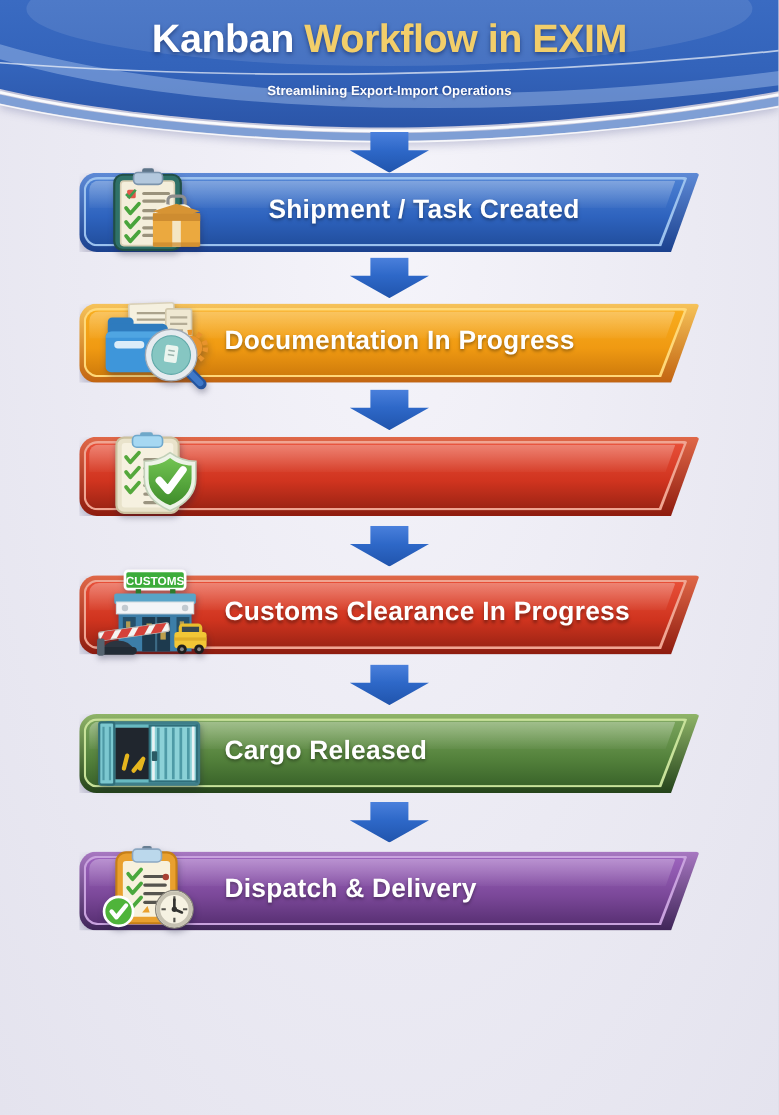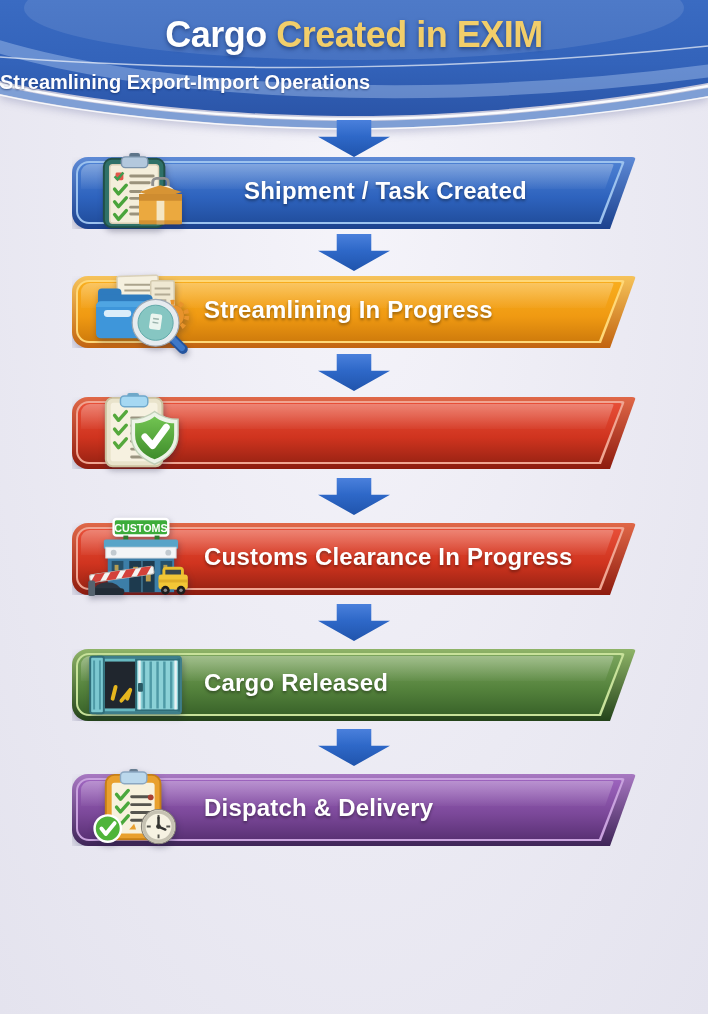--- a/index.html
+++ b/index.html
@@ -5,21 +5,21 @@
   html,body{margin:0;padding:0;background:#d9d8e2;}
   .page{position:relative;width:708px;height:1014px;overflow:hidden;
     background:radial-gradient(ellipse at 50% 20%, #f5f4fa 0%, #ebeaf3 55%, #e4e3ee 100%);
     font-family:"Liberation Sans", sans-serif;}
   
   .hdr{position:absolute;top:0;left:0;width:708px;height:132px;}
   .hdr svg{position:absolute;top:0;left:0;filter:drop-shadow(0 3px 4px rgba(60,70,130,.28));}
   .title{position:absolute;top:14px;left:0;width:100%;text-align:center;font-size:36px;line-height:42px;
     font-weight:bold;letter-spacing:-.5px;color:#fff;text-shadow:0 2px 4px rgba(10,30,80,.55);white-space:nowrap;}
   .title .gold{color:#f2ce6a;}
-  .subtitle{position:absolute;top:72px;left:0;width:100%;text-align:left;font-size:20px;line-height:20px;
+  .subtitle{position:absolute;top:72px;left:0;width:100%;text-align:center;font-size:12px;line-height:20px;
     font-weight:bold;color:#fdfdff;text-shadow:0 1px 2px rgba(10,30,80,.55);}
   
   .arrow{position:absolute;left:318px;width:72px;height:37px;
     background:linear-gradient(180deg,#4a80dc 0%,var(--arrow,#2e68c8) 45%,#2054ac 100%);
     clip-path:polygon(26% 0,74% 0,74% 45%,100% 45%,50% 100%,0 45%,26% 45%);
     filter:drop-shadow(0 2px 2px rgba(40,60,120,.35));}
   
   .stage{position:absolute;left:72px;width:564px;height:72px;}
   .stage .rim{position:absolute;inset:0;border-radius:16px 4px 6px 16px;
     background:linear-gradient(180deg,var(--rim1) 0%,var(--rim2) 100%);
@@ -56,21 +56,21 @@
         </linearGradient>
       </defs>
       <path d="M0 0 H708 V83 C590 104 460 116 352 116 C240 116 100 104 0 81 Z" fill="url(#hg)"></path>
       <ellipse cx="354" cy="8" rx="330" ry="52" fill="rgba(255,255,255,0.10)"></ellipse>
       <path d="M-10 44 C150 94 430 108 716 70" stroke="rgba(190,214,246,0.38)" stroke-width="13" fill="none"></path>
       <path d="M0 57 C220 74 480 70 708 46" stroke="rgba(255,255,255,0.65)" stroke-width="1.5" fill="none"></path>
       <path d="M0 84 C100 107 240 119 352 119 C460 119 592 107 708 86" stroke="#fafbfd" stroke-width="2.5" fill="none"></path>
       <path d="M0 86 C100 109 240 121 352 121 C460 121 592 109 708 88 L708 96 C592 117 460 128 352 128 C240 128 100 116 0 94 Z" fill="#7f9fd5"></path>
       <path d="M0 95 C100 117 240 129 352 129 C460 129 592 117 708 97" stroke="rgba(255,255,255,0.85)" stroke-width="1.5" fill="none"></path>
     </svg>
-    <div class="title"><span>Cargo</span><span> </span><span class="gold">Created in EXIM</span></div>
+    <div class="title"><span>Kanban</span><span> </span><span class="gold">Workflow in EXIM</span></div>
     <div class="subtitle">Streamlining Export-Import Operations</div>
   </div>
 
   <div class="arrow" style="top: 120px; --arrow: #2E68C8;"></div>
   <div class="arrow" style="top: 234px; --arrow: #2E68C8;"></div>
   <div class="arrow" style="top: 354px; --arrow: #2E68C8;"></div>
   <div class="arrow" style="top: 478px; --arrow: #2E68C8;"></div>
   <div class="arrow" style="top: 604px; --arrow: #2E68C8;"></div>
   <div class="arrow" style="top: 729px; --arrow: #2E68C8;"></div>
 
@@ -144,21 +144,21 @@
           <circle cx="73" cy="53" r="21" fill="#86C6C2" stroke="#E6EBEF" stroke-width="6"></circle>
           <circle cx="73" cy="53" r="24" fill="none" stroke="#9FA9B4" stroke-width="1.2"></circle>
           <circle cx="73" cy="53" r="18" fill="none" stroke="#5FA8A8" stroke-width="1"></circle>
           <g transform="rotate(8 73 52)">
             <rect x="67" y="44" width="12" height="16" rx="2" fill="#F6FAF4" opacity=".9"></rect>
             <path d="M70 49 h6 M70 53 h6" stroke="#9BB3AC" stroke-width="1.5"></path>
           </g>
         </g>
       </svg>
     </div>
-    <div class="slabel">Streamlining In Progress</div>
+    <div class="slabel">Documentation In Progress</div>
   </div>
 
   <div class="stage" data-stage="2" style="top: 397px; --rim1: #E06848; --rim2: #8E1B0E; --ring: #F0A592; --fill1: #E74F38; --fill2: #D0341F; --fill3: #9E2414;">
     <div class="rim"></div>
     <div class="ring"></div>
     <div class="fill"></div>
     <div class="gloss"></div>
     <div class="sicon">
       <svg viewBox="0 0 112 84">
         <defs>

